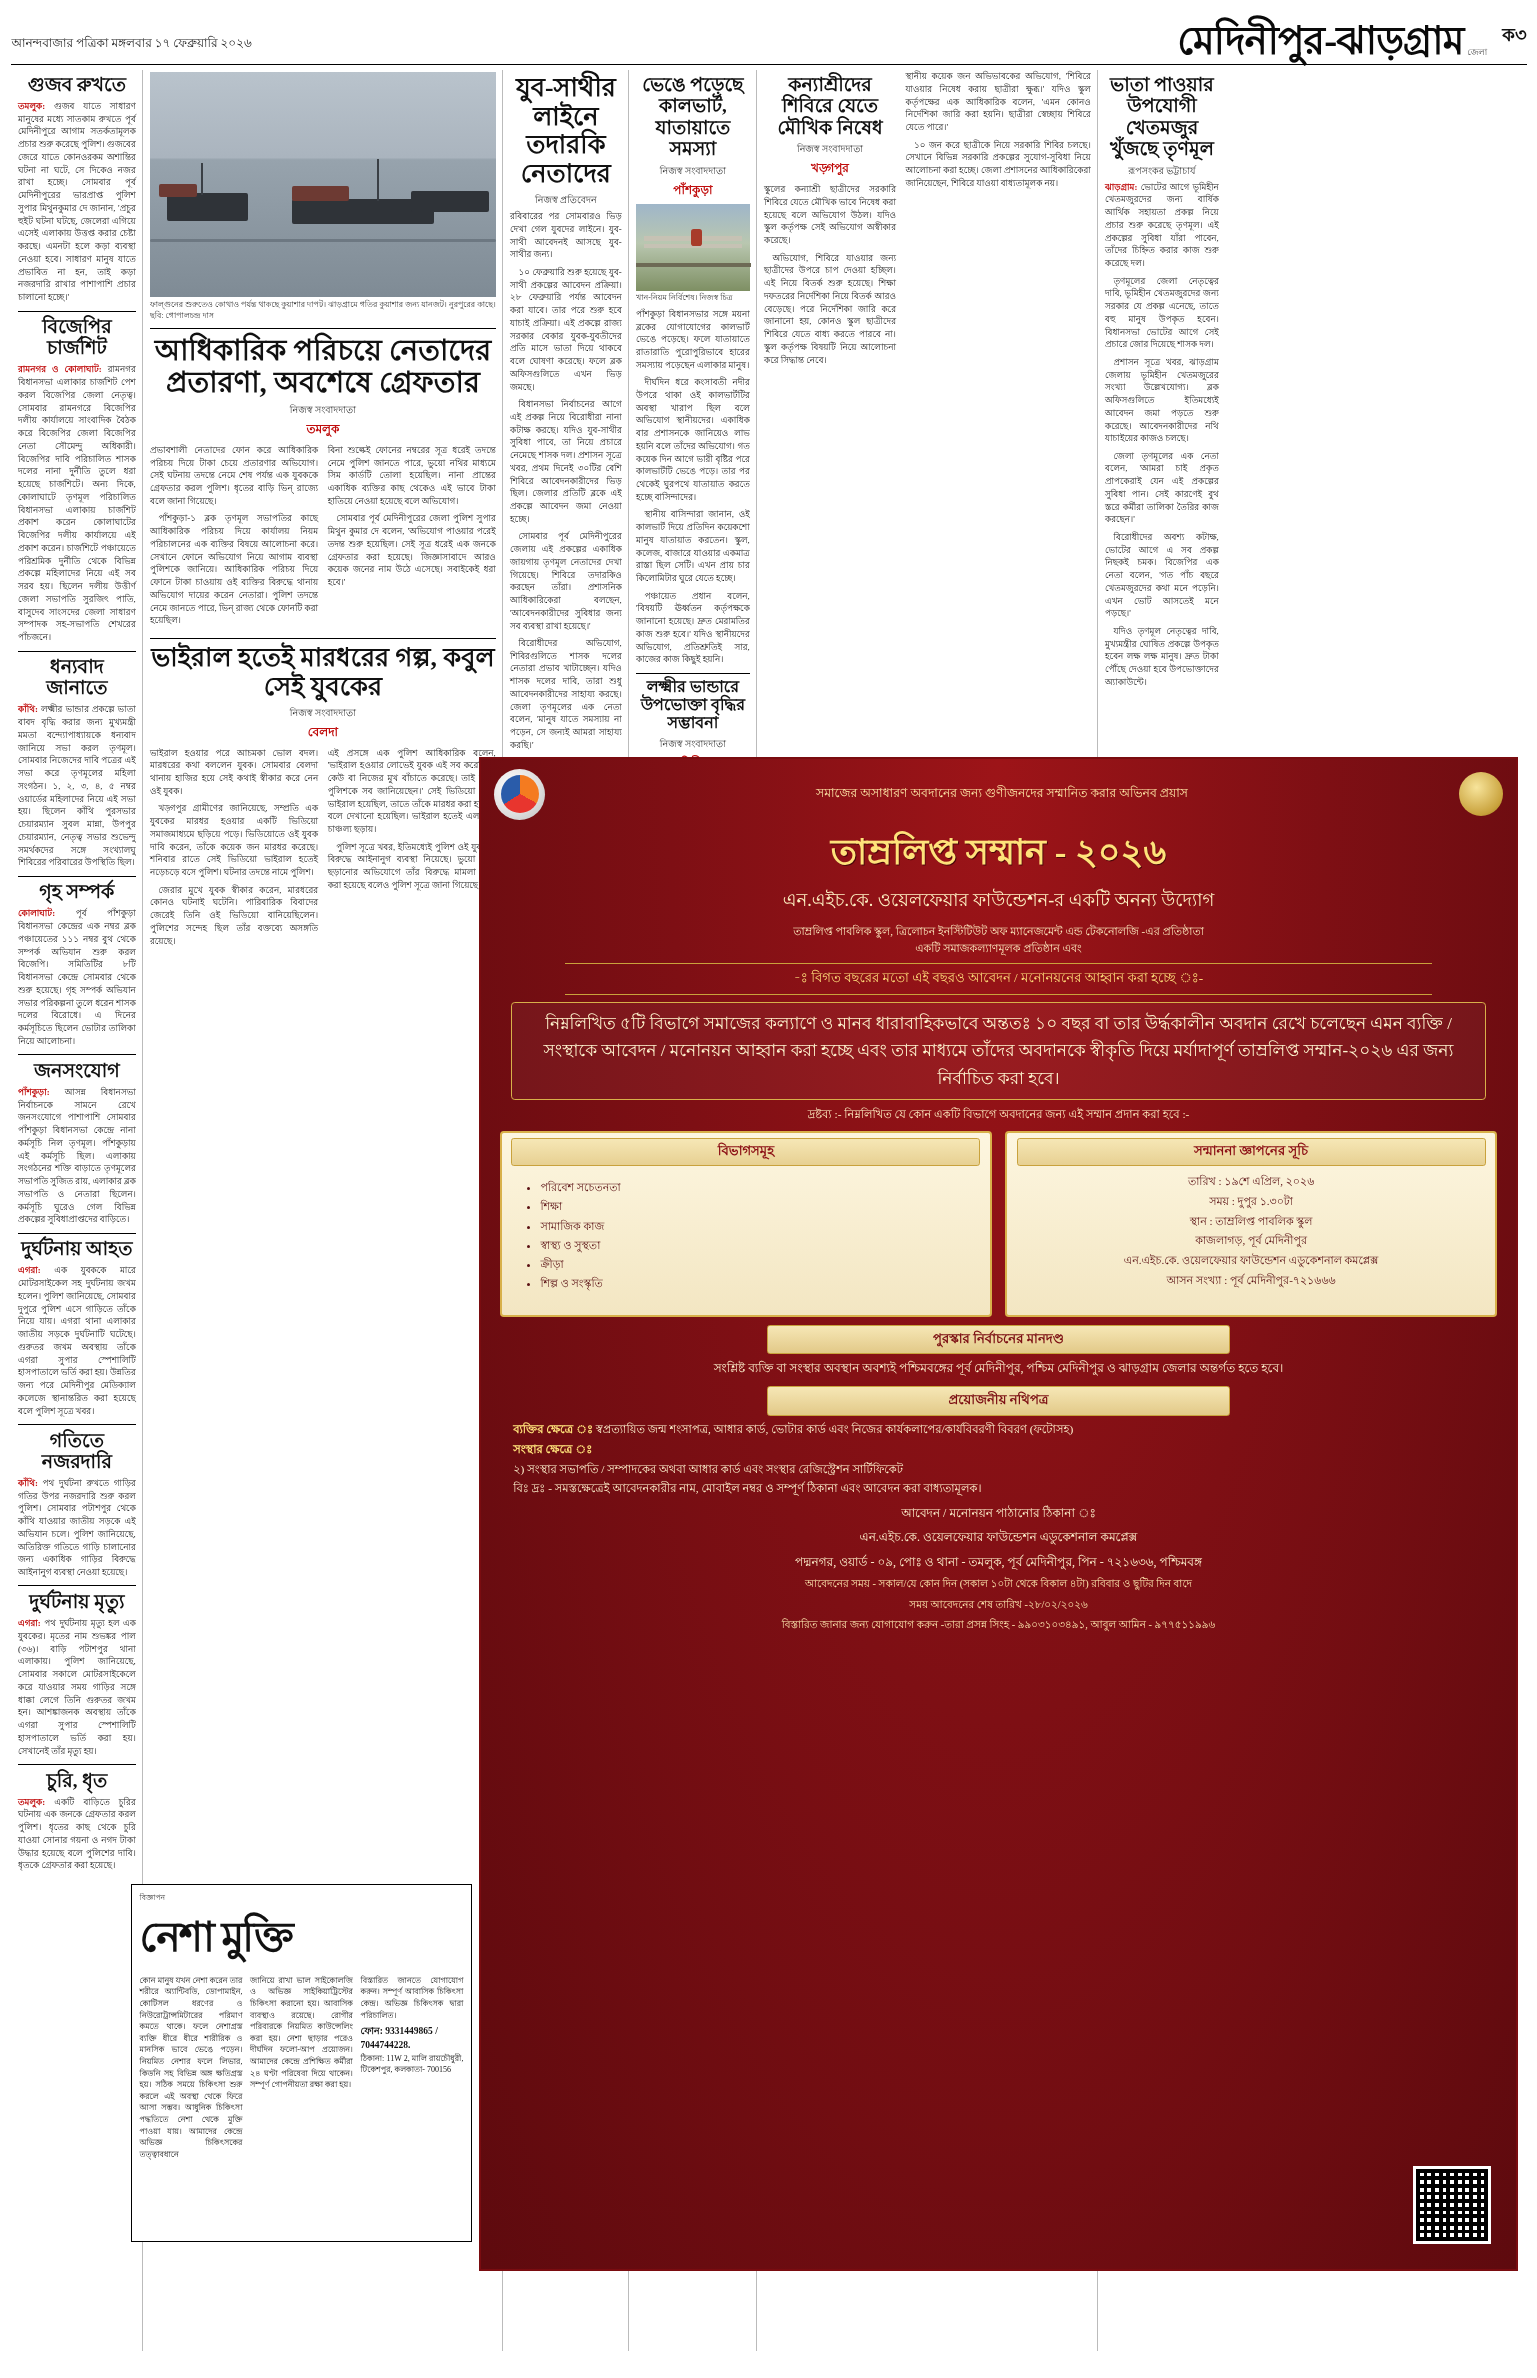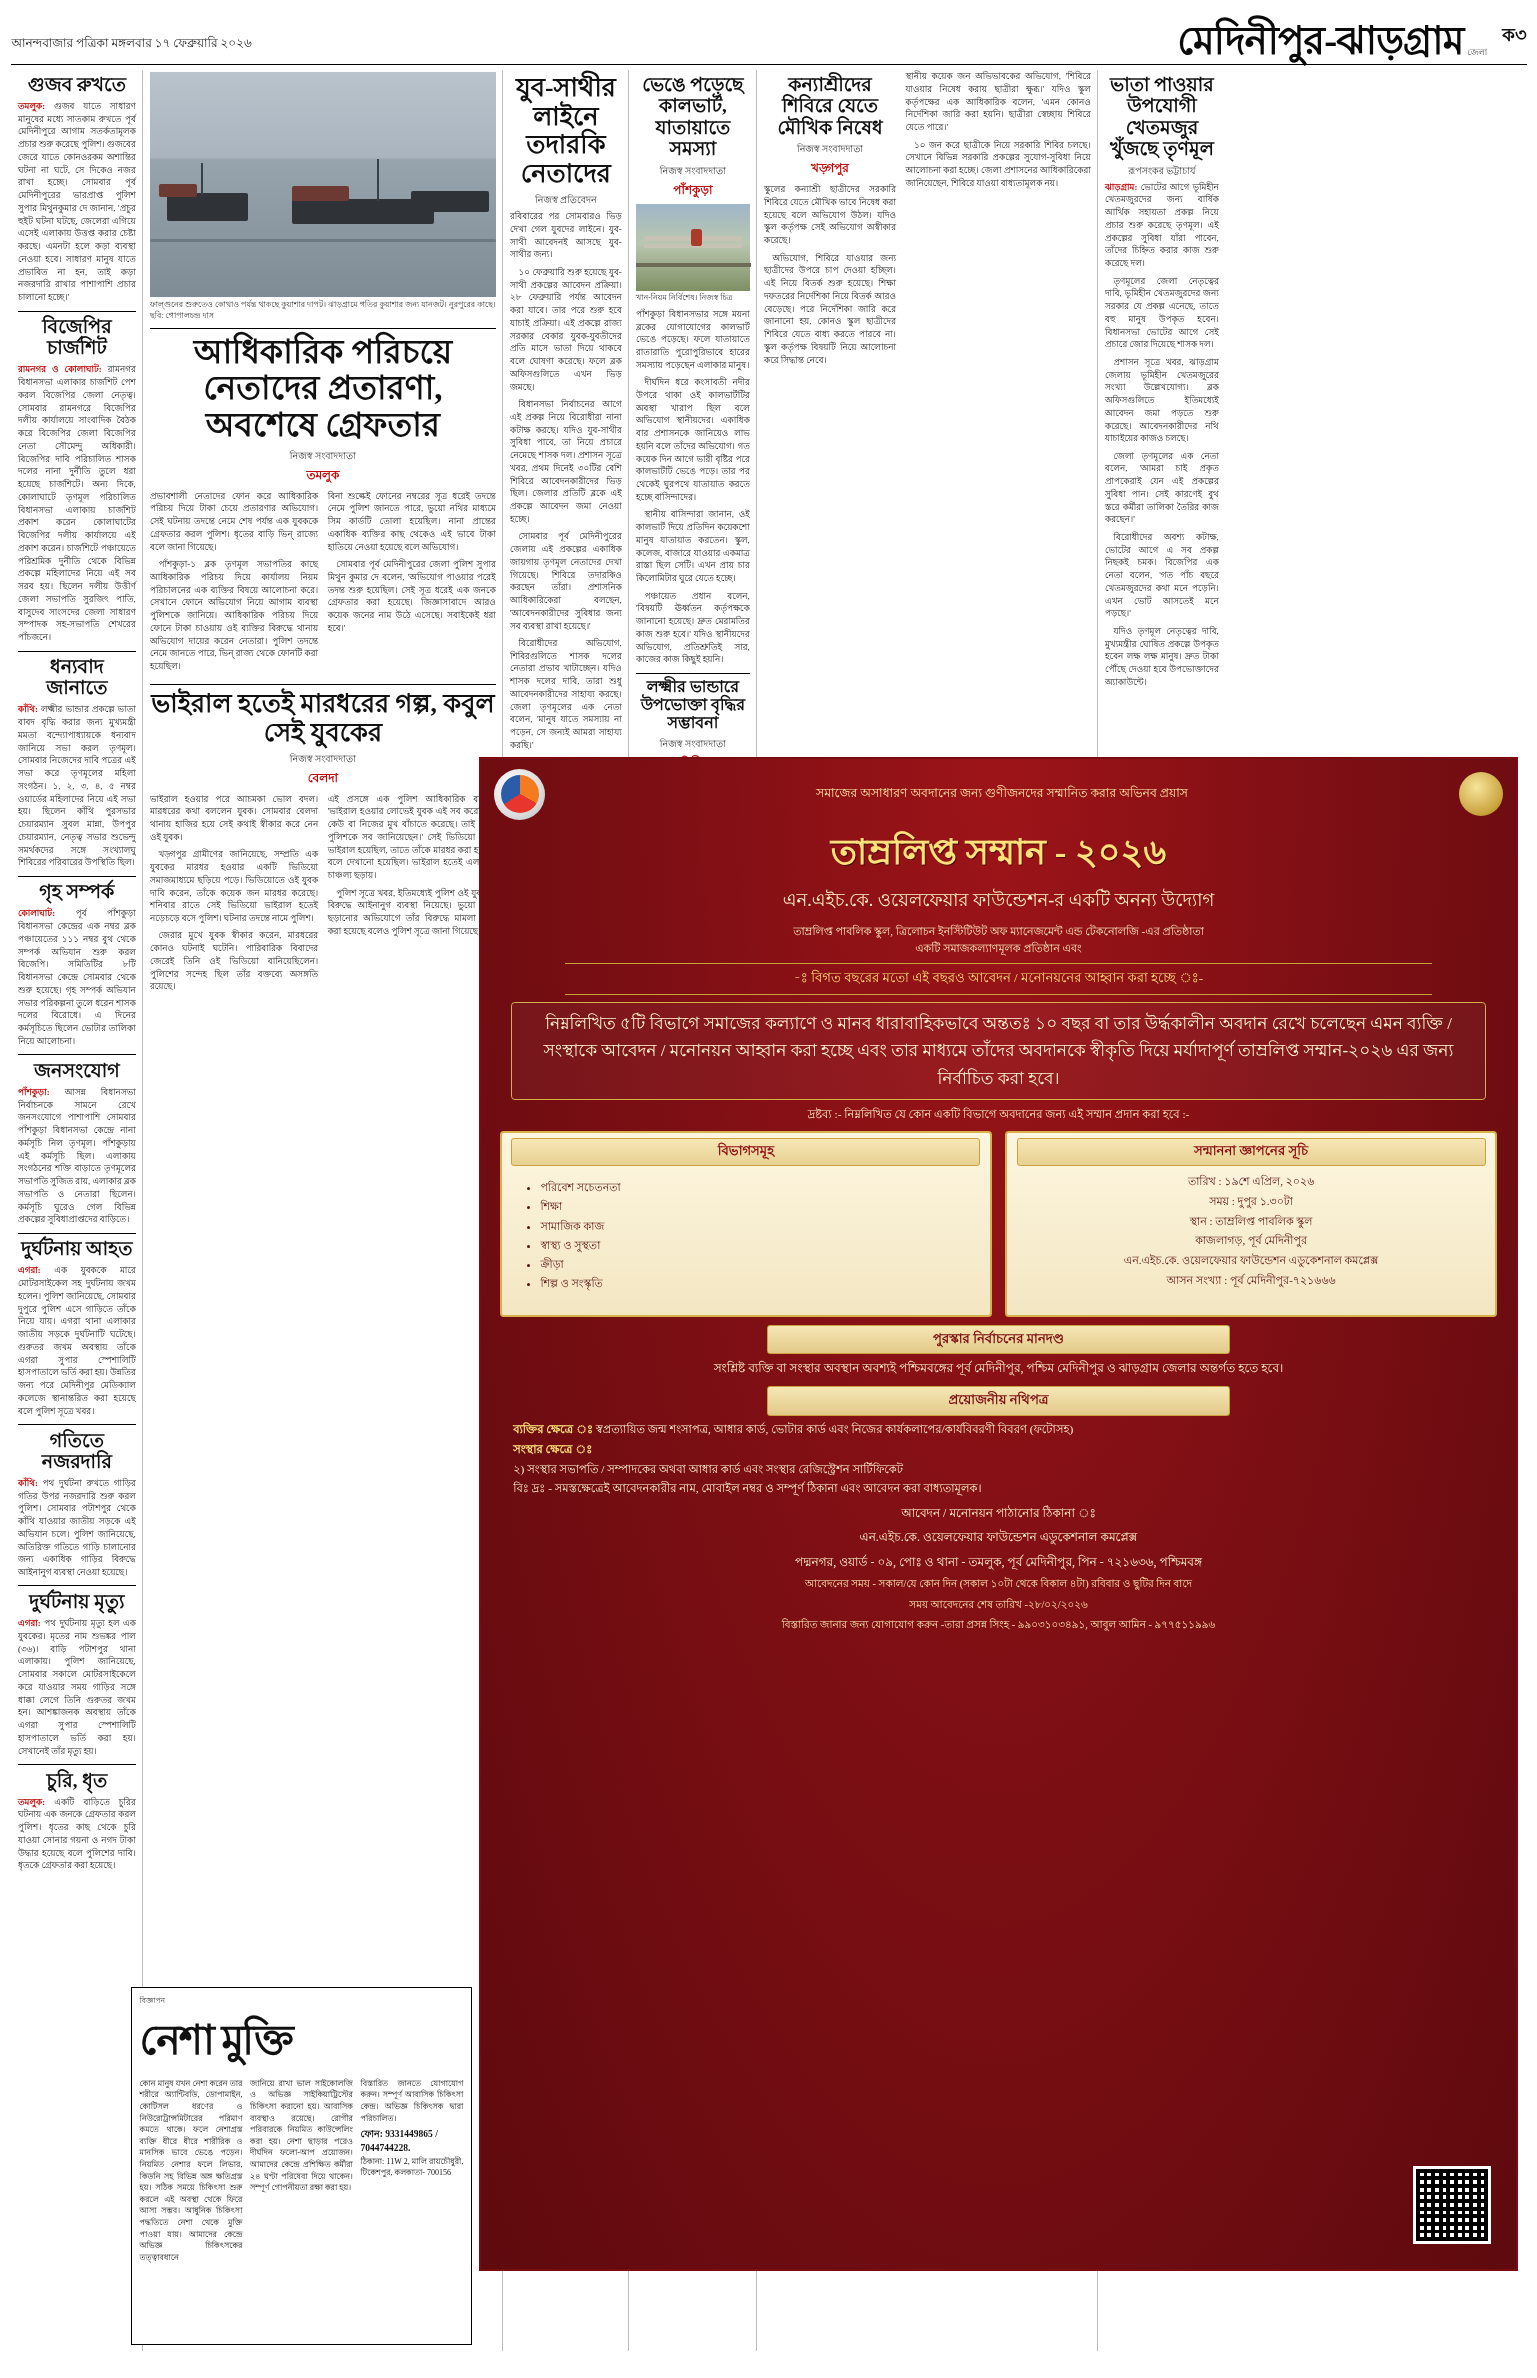--- a/index.html
+++ b/index.html
@@ -44,21 +44,21 @@
   .c6 { width:128px; }
 
   
   .hl {
     font-weight:bold; color:#111; line-height:1.12;
     text-align:center; margin:3.8px 0 4.7px;
   }
   .hl-sm { font-size:16px; }
   .hl-md { font-size:19px; }
   .hl-lg { font-size:25.6px; }
-  .hl-xl { font-size:33px; }
+  .hl-xl { font-size:29px; }
   .byline { text-align:center; font-size:9.5px; color:#333; margin:1.9px 0; }
   .place { text-align:center; font-size:12px; font-weight:bold; color:#c00d0d; margin:0.9px 0 3.8px; }
   .body {
     font-size:8.8px; line-height:1.45; text-align:justify;
     color:#1a1a1a; hyphens:auto; word-break:break-word;
   }
   .body p { margin:0 0 4.7px; text-indent:8.5px; }
   .body p:first-child { text-indent:0; }
   .lede { font-weight:bold; color:#c00d0d; }
   .rule { border-top:0.9px solid #000; margin:6.6px 0 4.7px; }
@@ -156,21 +156,21 @@
     position:absolute; right:24.6px; bottom:24.6px; width:78px; height:78px;
     background:
       repeating-linear-gradient(90deg,#000 0 3.8px,#fff 3.8px 7.6px),
       repeating-linear-gradient(0deg,#000 0 3.8px,#fff 3.8px 7.6px);
     background-blend-mode:multiply; border:3.8px solid #fff;
   }
   .ad-bottom-note { text-align:center; font-size:10.4px; color:#ffe9b0; margin-top:3.8px; }
 
   
   .ad2 {
-    position:absolute; left:131px; top:1987px; width:341px; height:358px;
+    position:absolute; left:131px; top:1884px; width:341px; height:358px;
     border:0.9px solid #000; padding:5.7px 7.6px; background:#fff;
   }
   .ad2-tag { font-size:7.6px; color:#444; }
   .ad2-title {
     text-align:left; font-size:41px; font-weight:bold; color:#111;
     line-height:1; margin:13.2px 0 17px; letter-spacing:-1.9px;
   }
   .ad2-cols { display:flex; gap:7.6px; font-size:8px; line-height:1.45; text-align:justify; }
   .ad2-cols > div { flex:1; }
   .ad2-phone { font-weight:bold; font-size:9.5px; text-align:left; margin-top:3.8px; }

